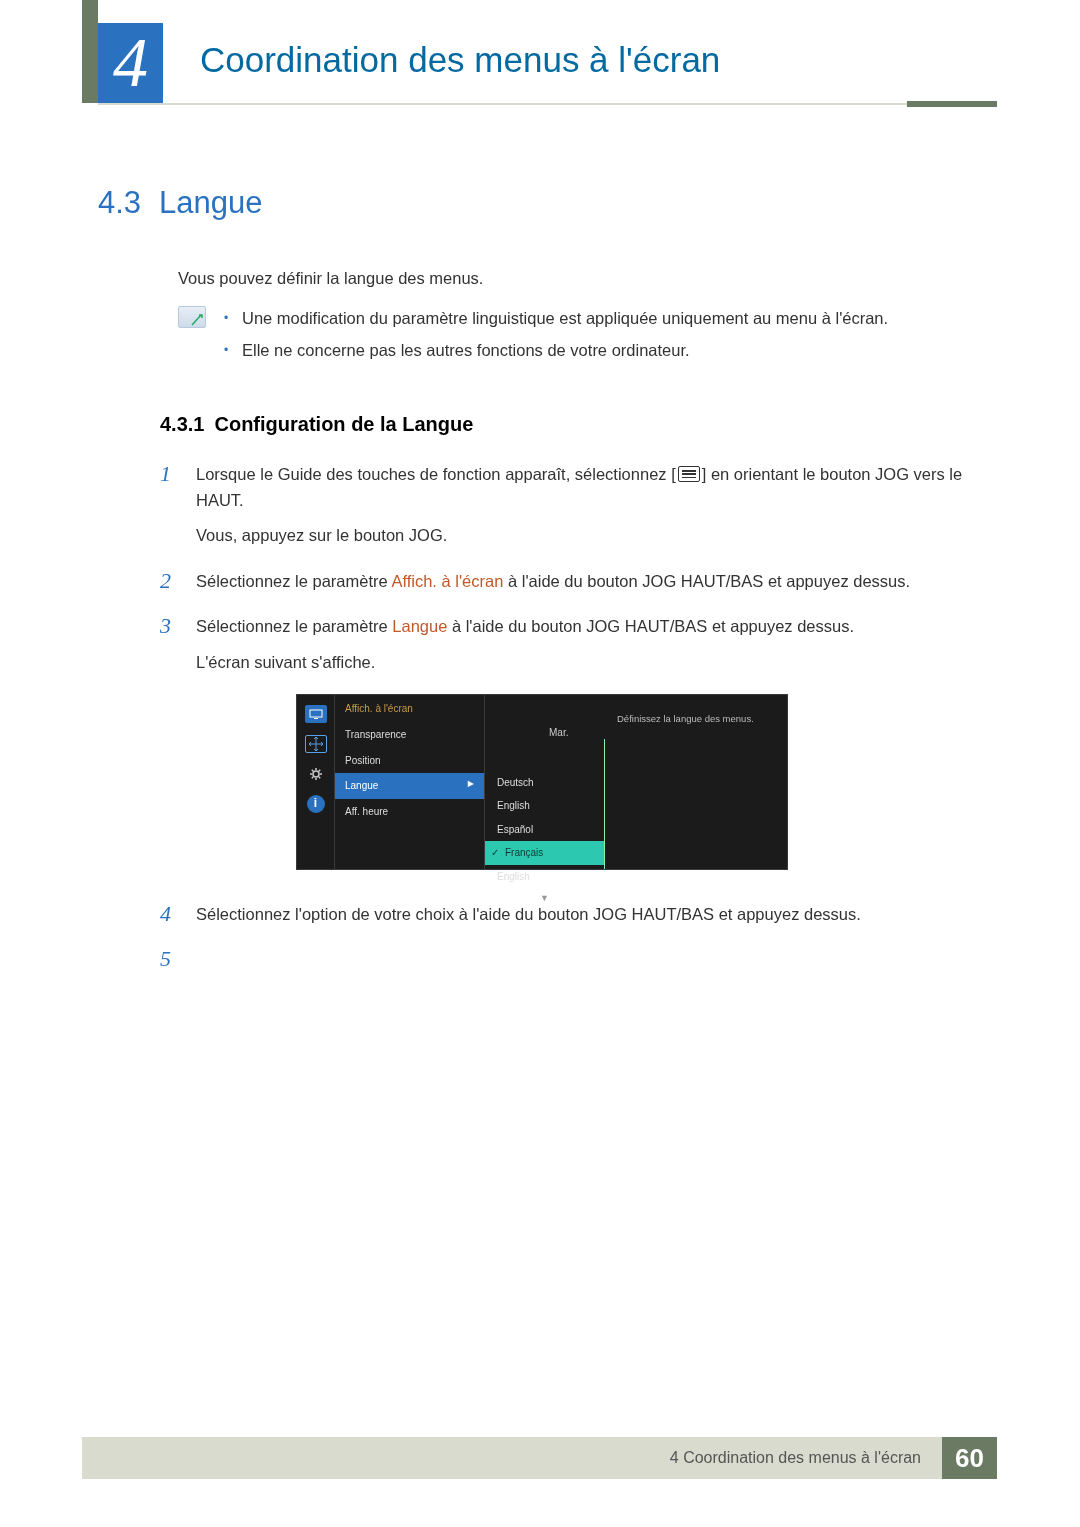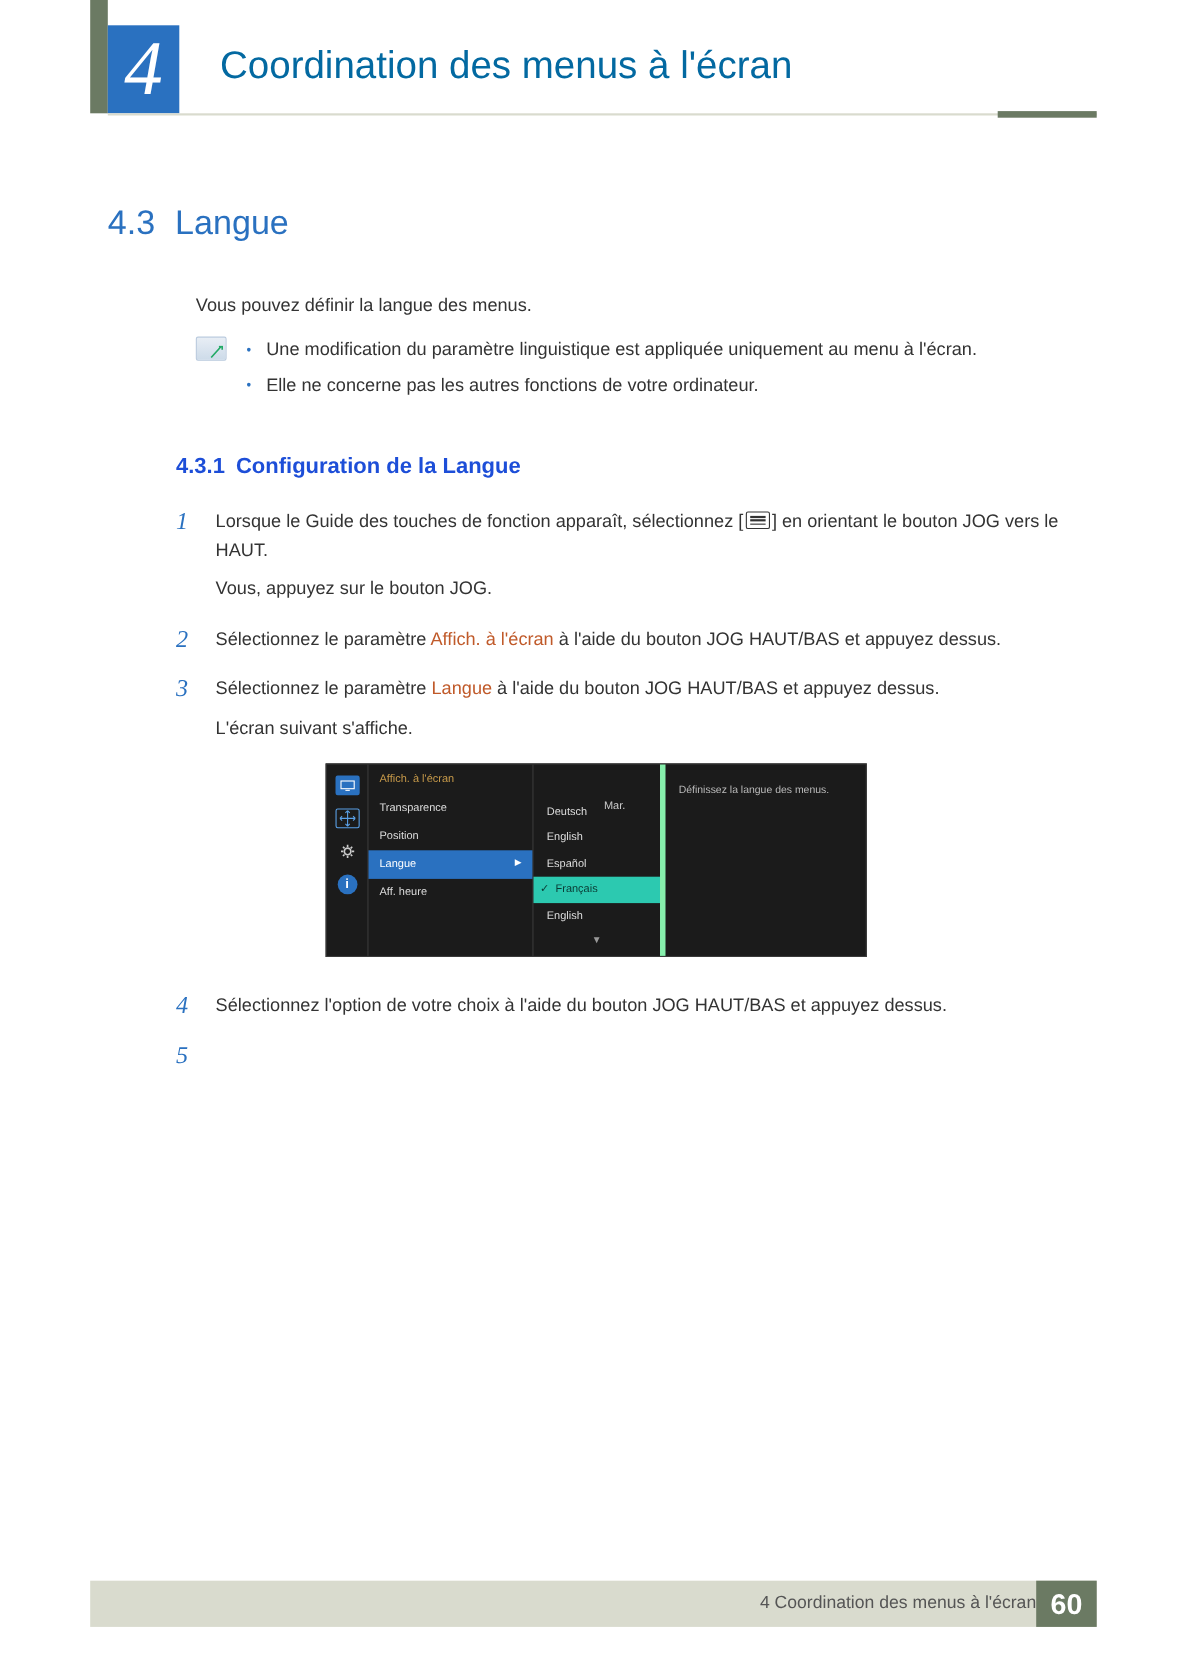--- a/index.html
+++ b/index.html
@@ -99,21 +99,21 @@
   .note-list li::before {
     content: "•";
     position: absolute;
     left: 0;
     color: #2a71c0;
     font-size: 12px;
     top: 3px;
   }
   .subsection-h {
     font-size: 20px;
-    color: #1d4ed8;
+    color: #000000;
     font-weight: 700;
     margin-left: 62px;
     margin-bottom: 26px;
   }
   .subsection-num { margin-right: 10px; }
   .steps { margin-left: 62px; }
   .step {
     display: flex;
     gap: 16px;
     font-size: 16.5px;
@@ -190,21 +190,21 @@
   }
   .osd-item {
     padding: 5px 10px;
     font-size: 10px;
     color: #ddd;
     display:flex;
     justify-content:space-between;
   }
   .osd-item.sel { background: #2a71c0; color:#fff; }
   .osd-item.sel::after { content:"▶"; font-size:8px; }
-  .osd-col2 { width: 120px; border-right: 5px solid #86efac; padding-top: 32px; }
+  .osd-col2 { width: 120px; border-right: 1px solid #86efac; padding-top: 32px; margin-top: 44px; }
   .osd-lang { padding: 4px 12px; font-size: 10px; color:#ddd; }
   .osd-lang.sel { background: #2cc9b0; color:#0a3a33; position:relative; padding-left:20px; }
   .osd-lang.sel::before { content:"✓"; position:absolute; left:6px; }
   .osd-lang.arrow { text-align:center; color:#999; font-size:9px; }
   .osd-col3 { flex:1; padding: 18px 12px; }
   .osd-help { font-size: 9.5px; color:#bbb; line-height:1.3; }
 
   
   .footer-bar {
     position: absolute;
@@ -212,21 +212,21 @@
     right: 83px;
     bottom: 48px;
     height: 42px;
     background: #d9dbce;
     display: flex;
     align-items: center;
     justify-content: flex-end;
     font-size: 16px;
     color: #555;
   }
-  .footer-label { padding-right: 0; }
+  .footer-label { padding-right: 21px; }
   .footer-page {
     width: 55px;
     height: 42px;
     background: #6b7a63;
     color: #ffffff;
     font-size: 26px;
     font-weight: 700;
     display: flex;
     align-items: center;
     justify-content: center;

